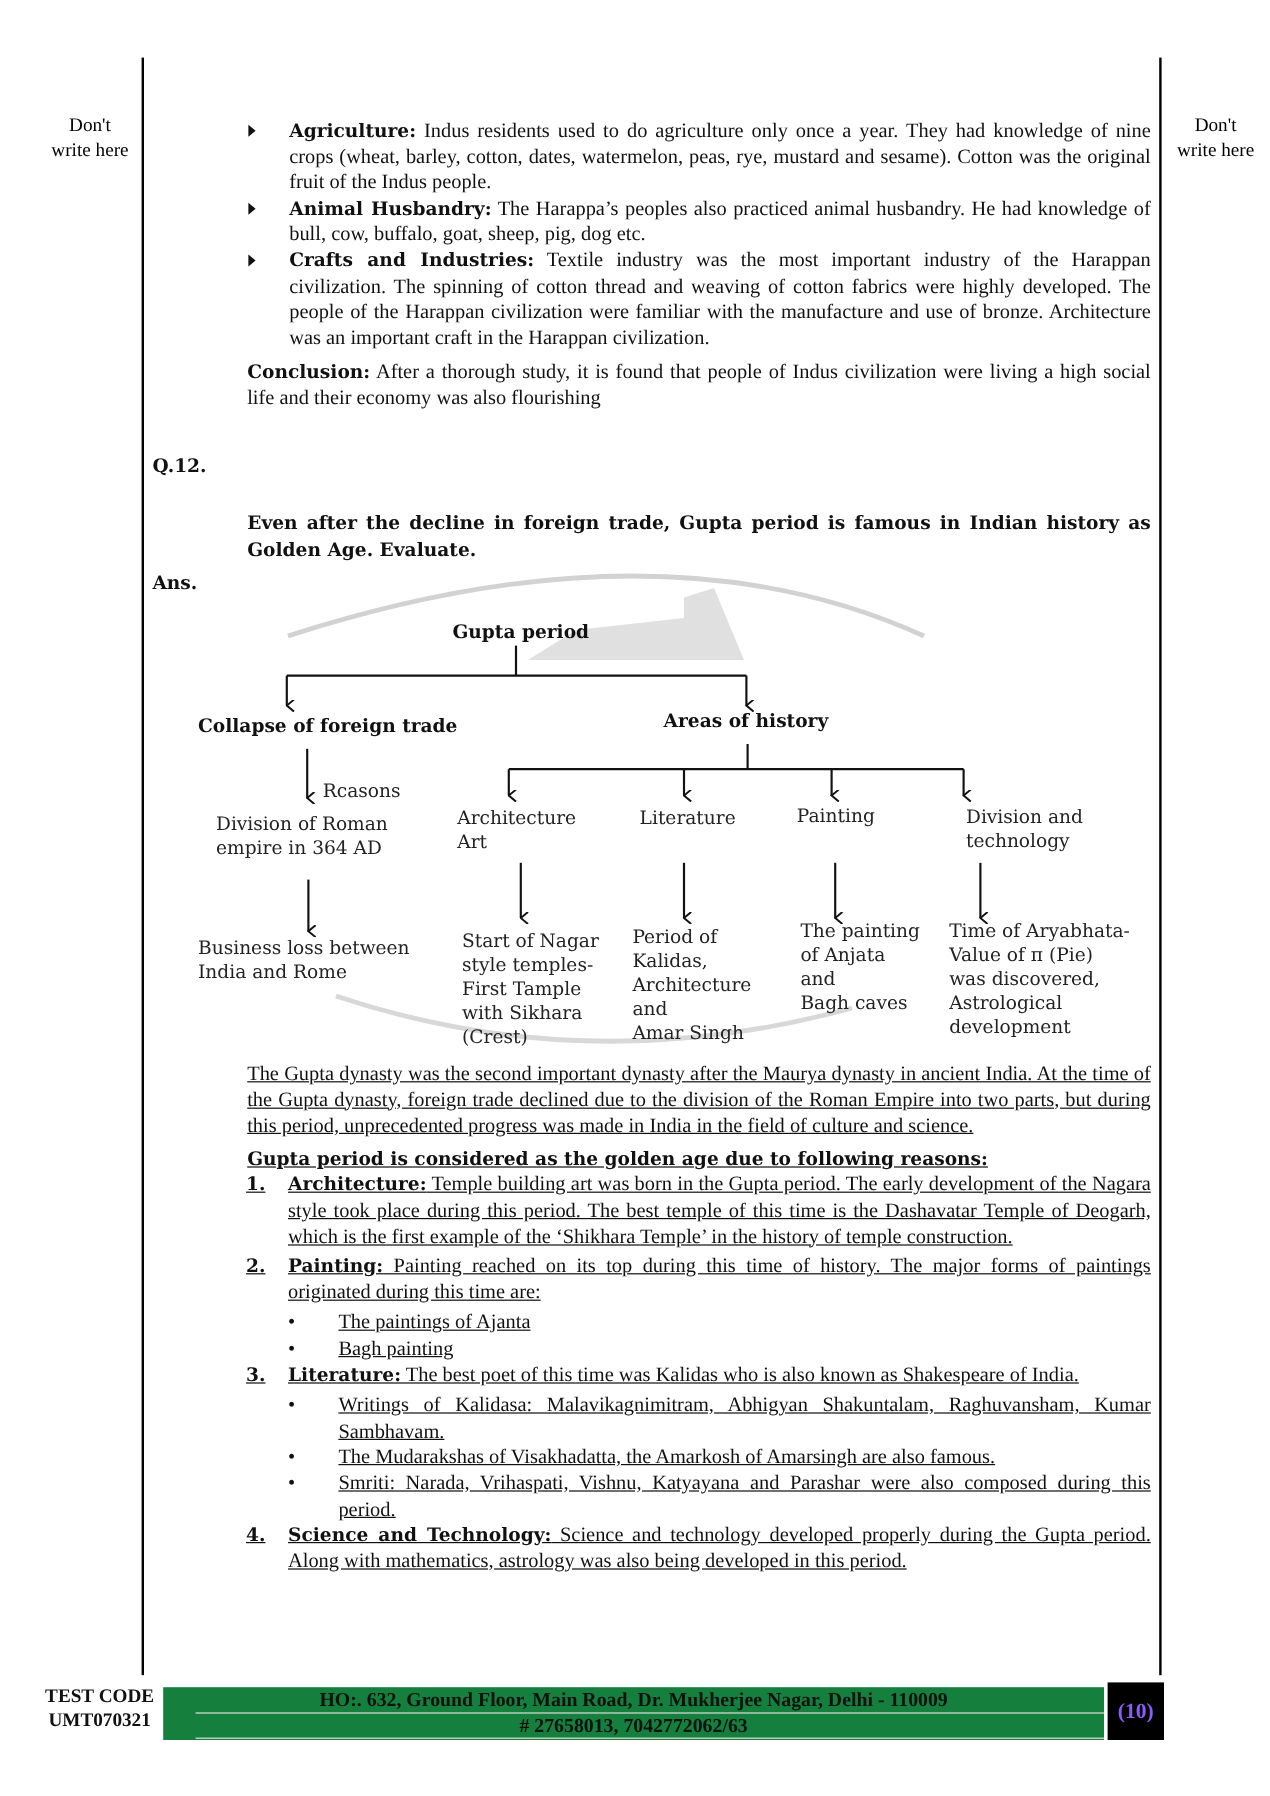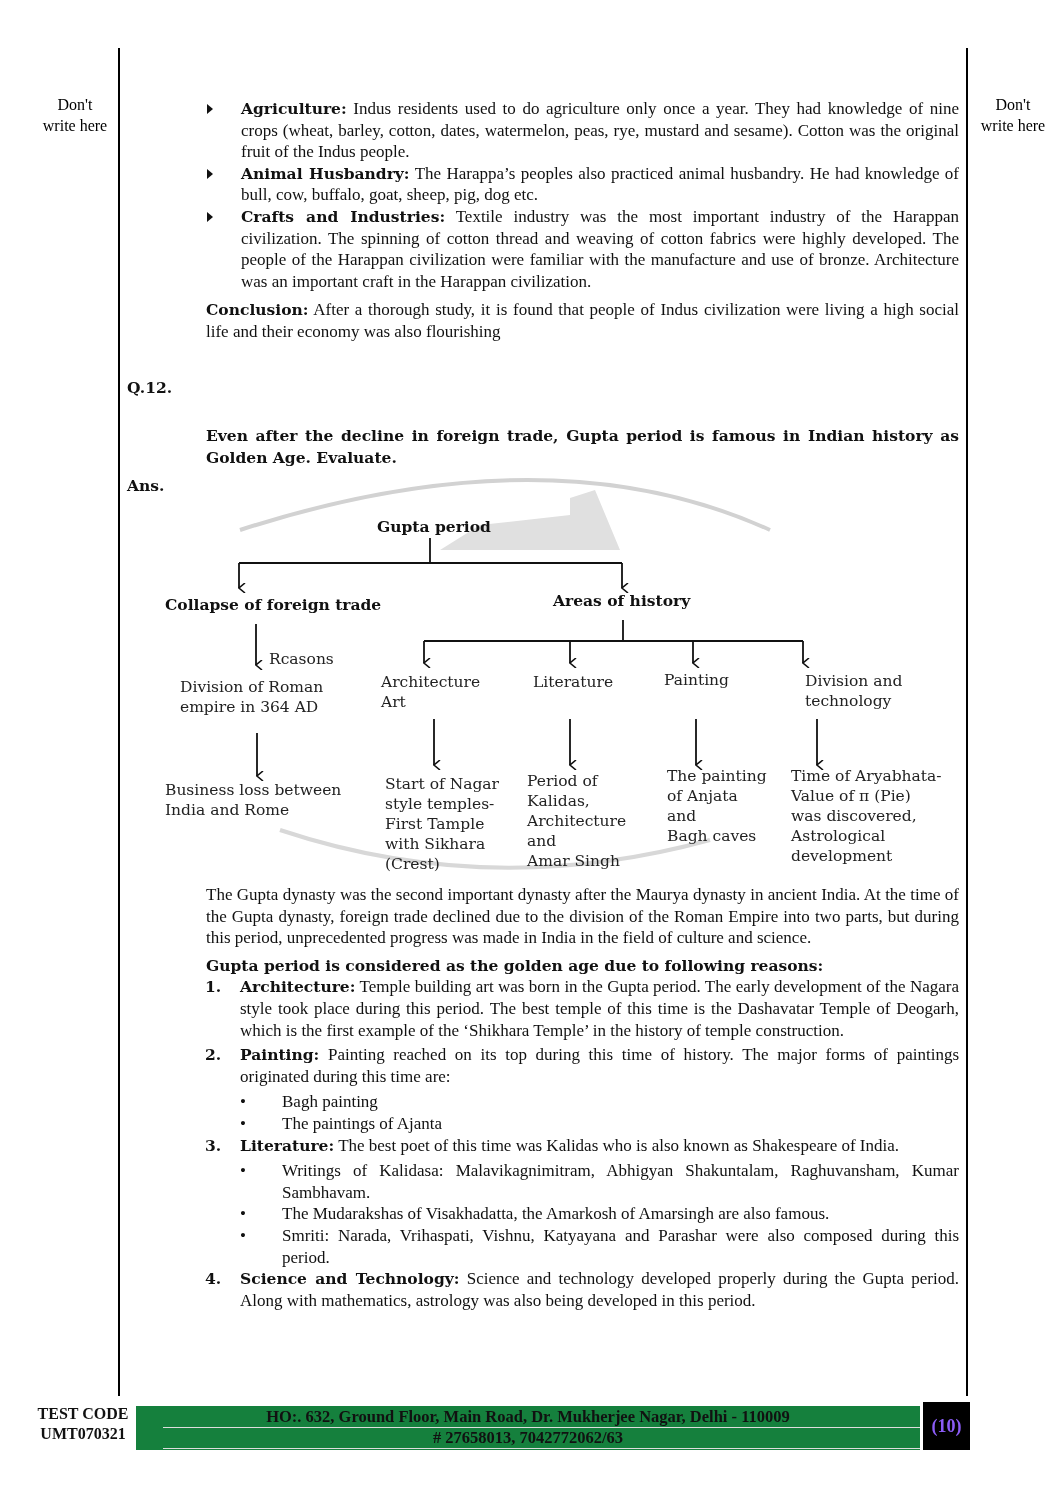--- a/index.html
+++ b/index.html
@@ -19,21 +19,21 @@
   .q { display:flex; margin-top:34px; font-family:"DejaVu Serif", serif; font-weight:bold; font-size:15.5px; line-height:22px; }
   .q .qn { width:79px; flex:none; }
   .q .qt { text-align:justify;margin-top:48px; }
   .ans { font-family:"DejaVu Serif", serif; font-weight:bold; font-size:15.5px; margin-top:6px; }
   
   .diagram { position:absolute; left:0; top:0; width:1058px; height:880px; pointer-events:none; }
   .dlabel { position:absolute; font-family:"DejaVu Serif", serif; font-size:15.5px; line-height:20px; color:#222; }
   .dlabel.bold { font-weight:bold; color:#111; }
   .dlabel.c { }
   .lower { position:absolute; left:127px; top:884px; width:832px;
-           font-family:"Liberation Serif", serif; font-size:17px; line-height:21.6px; }
+           font-family:"Liberation Serif", serif; font-size:17px; line-height:21.6px;text-decoration:underline; }
   .num { display:flex; }
   .num .n { width:35px; flex:none; padding-left:78px; font-family:"DejaVu Serif", serif; font-weight:bold; font-size:15.5px; }
   .num .t { flex:1; text-align:justify; }
   .sub { margin:4px 0 0 0; padding:0; list-style:none; }
   .sub li { position:relative; padding-left:155px; text-align:justify; }
   .sub li::before { content:"•"; position:absolute; left:113px; top:0; }
   .footer-left { position:absolute; left:28px; top:1404px; width:110px; text-align:center;
                  font-family:"Liberation Serif", serif; font-weight:bold; font-size:16px; line-height:20px; }
   .footer-bar { position:absolute; left:136px; top:1406px; width:784px; height:44px; background:#15803d;
                 font-family:"Liberation Serif", serif; font-weight:bold; font-size:16.5px; line-height:21px; color:#111; text-align:center; }
@@ -169,22 +169,22 @@
   </div>
   <div class="num">
     <span class="n">1.</span>
     <span class="t"><b>Architecture:</b><span> Temple building art was born in the Gupta period. The early development of the Nagara style took place during this period. The best temple of this time is the Dashavatar Temple of Deogarh, which is the first example of the ‘Shikhara Temple’ in the history of temple construction.</span></span>
   </div>
   <div class="num" style="margin-top:3px;">
     <span class="n">2.</span>
     <span class="t"><b>Painting:</b><span> Painting reached on its top during this time of history. The major forms of paintings originated during this time are:</span></span>
   </div>
   <ul class="sub">
+    <li>The paintings of Ajanta</li>
     <li>Bagh painting</li>
-    <li>The paintings of Ajanta</li>
   </ul>
   <div class="num">
     <span class="n">3.</span>
     <span class="t"><b>Literature:</b><span> The best poet of this time was Kalidas who is also known as Shakespeare of India.</span></span>
   </div>
   <ul class="sub">
     <li>Writings of Kalidasa: Malavikagnimitram, Abhigyan Shakuntalam, Raghuvansham, Kumar Sambhavam.</li>
     <li>The Mudarakshas of Visakhadatta, the Amarkosh of Amarsingh are also famous.</li>
     <li>Smriti: Narada, Vrihaspati, Vishnu, Katyayana and Parashar were also composed during this period.</li>
   </ul>

